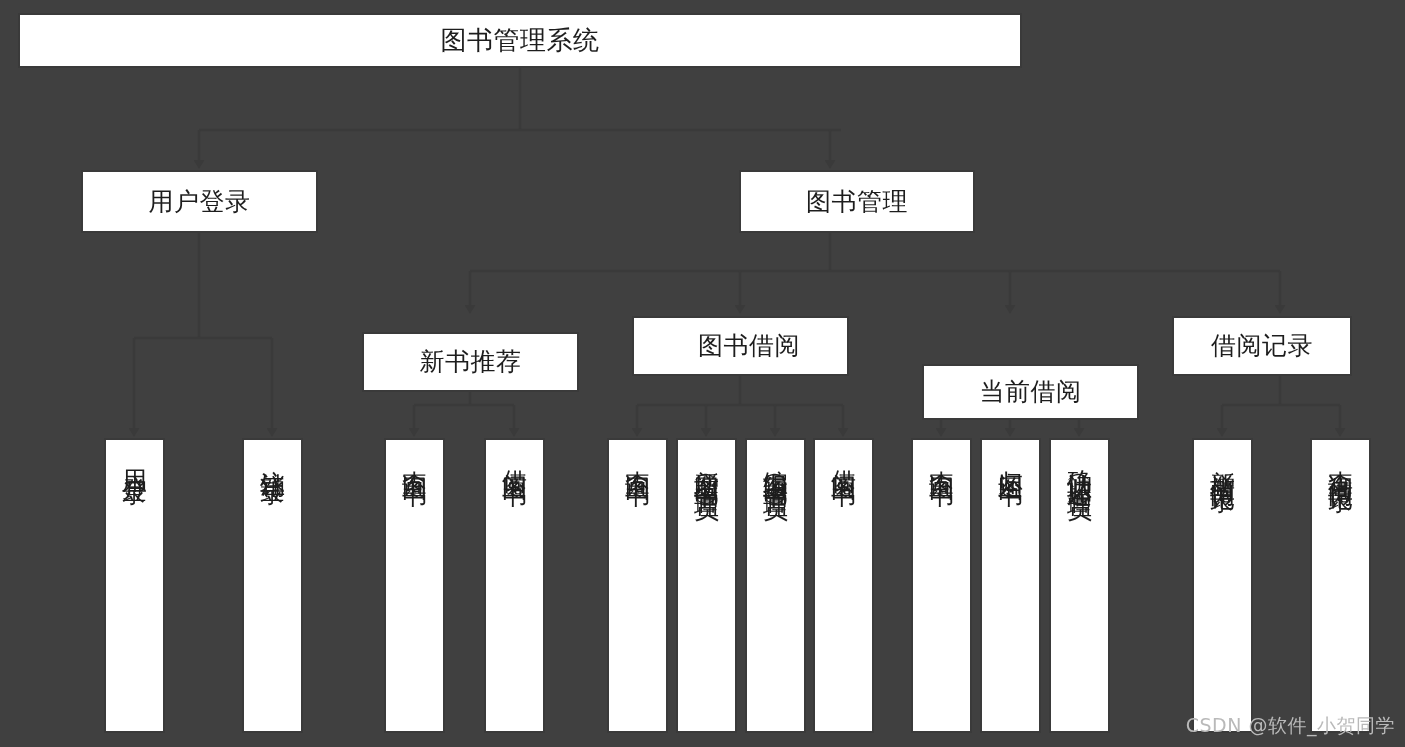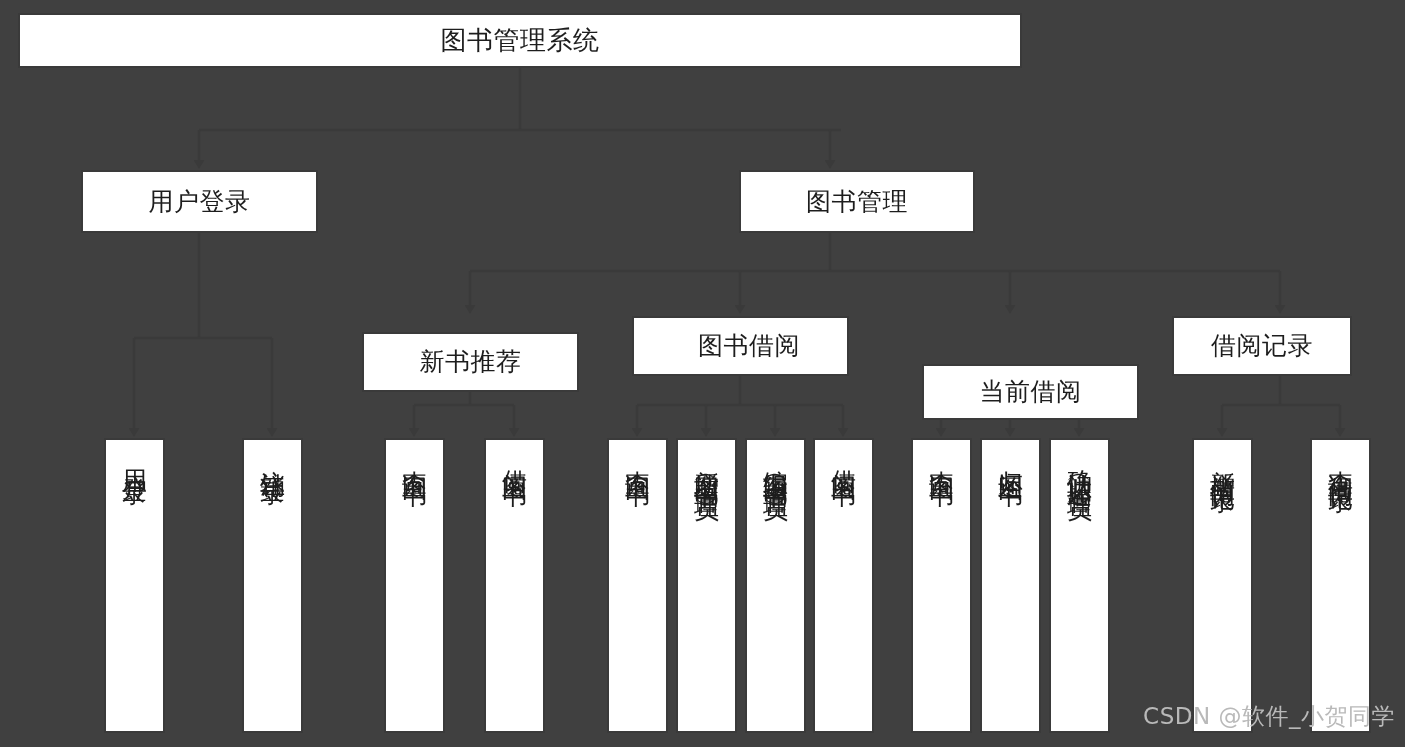--- a/index.html
+++ b/index.html
@@ -62,22 +62,22 @@
     writing-mode: vertical-rl;
     text-orientation: upright;
     font-size: 25px;
     line-height: 1.0;
     letter-spacing: 4px;
     white-space: nowrap;
   }
   #watermark {
     position: absolute;
     right: 10px;
-    bottom: 15px;
-    font-size: 23px;
+    bottom: 8px;
+    font-size: 19px;
     color: #b9b9b9;
     letter-spacing: 0.5px;
     white-space: nowrap;
     margin-left: 43px;
   }
 </style>
 </head>
 <body>
 
 <div id="diagram">

